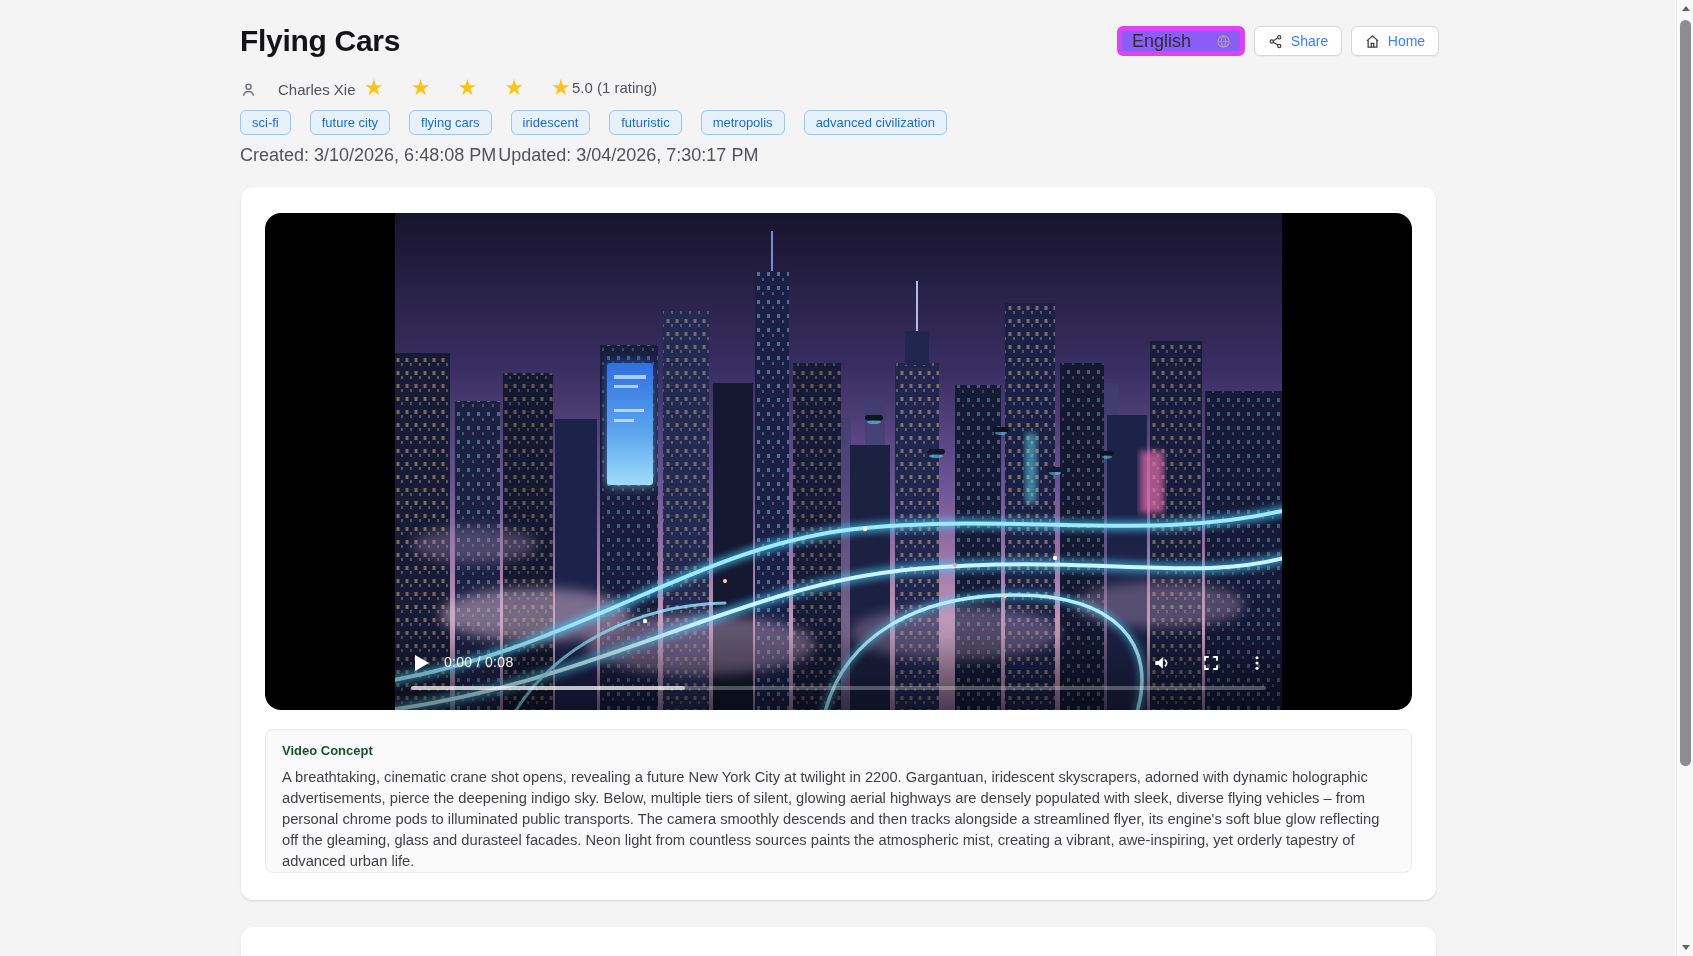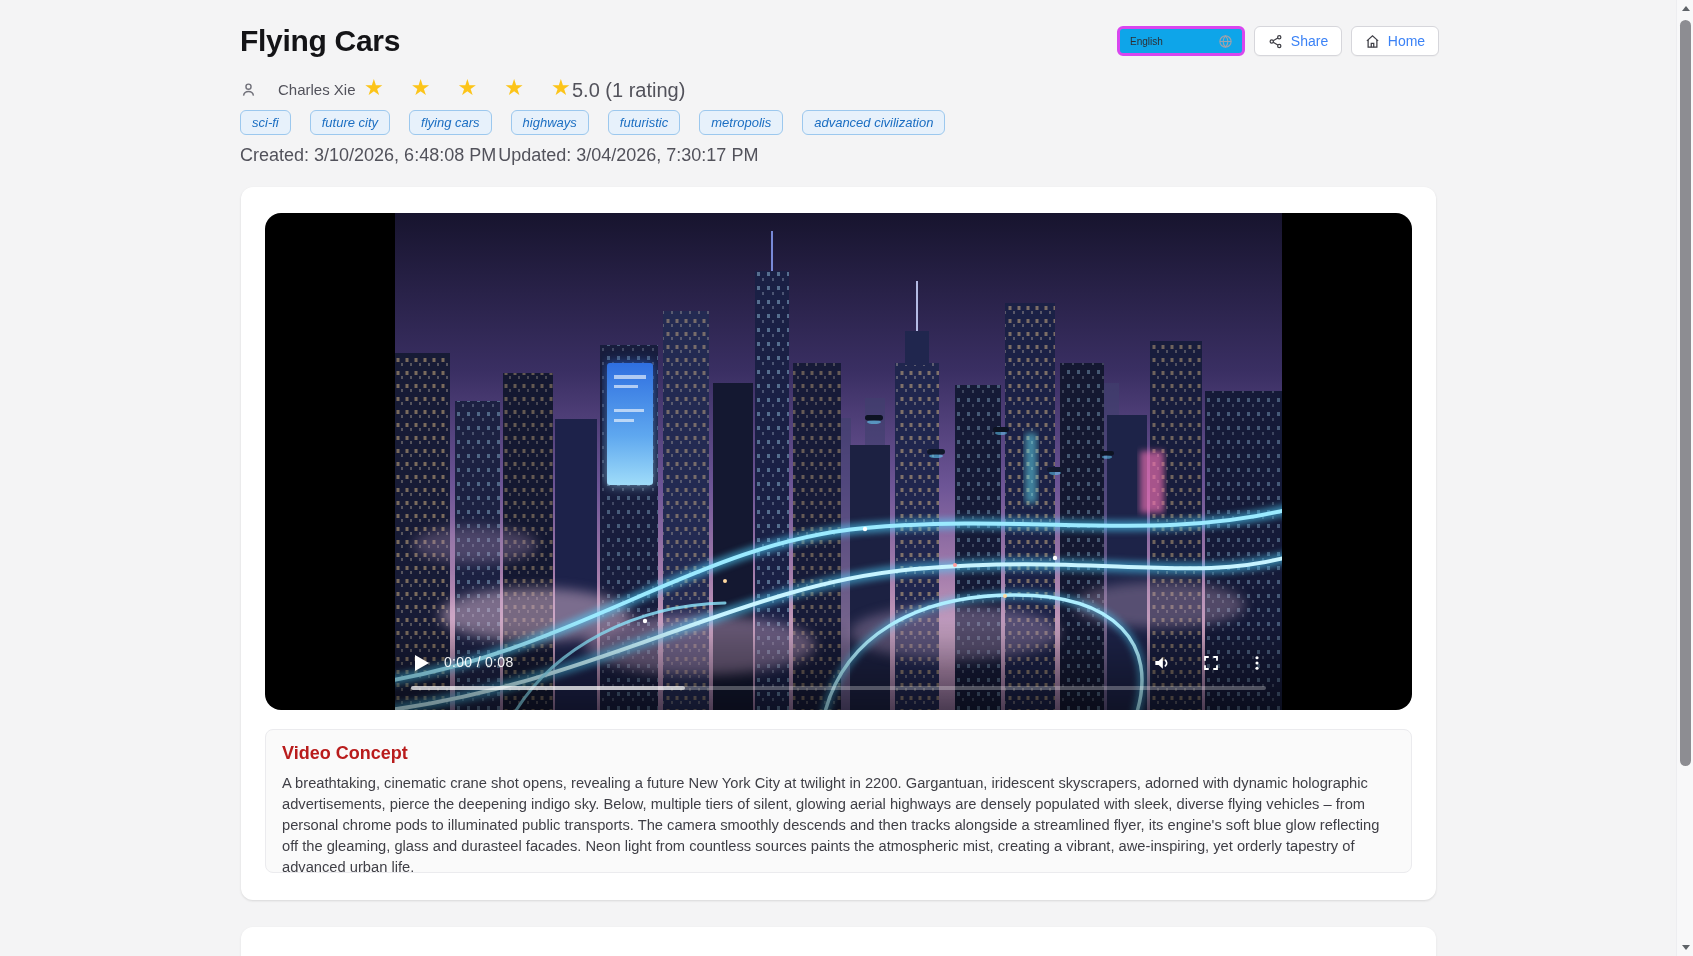--- a/index.html
+++ b/index.html
@@ -12,36 +12,36 @@
     color:#18181b;
   }
   .page { position:absolute; inset:0; }
 
   
   .page-title { position:absolute; left:240px; top:24px; font-size:30px; font-weight:700; color:#141417; letter-spacing:-0.3px; }
   .meta-row { position:absolute; left:240px; top:76px; height:26px; display:flex; align-items:center; }
   .author { display:flex; align-items:center; gap:21px; color:#52525b; font-size:15px; }
   .stars { position:absolute; left:124px; top:0; display:flex; align-items:center; gap:27px; }
   .stars .star { color:#fcc419; font-size:22px; line-height:24px; cursor:pointer; }
-  .rating-text { position:absolute; left:332px; top:3px; color:#52525b; font-size:20px; white-space:nowrap; }
+  .rating-text { position:absolute; left:332px; top:3px; color:#52525b; font-size:15px; white-space:nowrap; }
 
   .tags-row { position:absolute; left:240px; top:110px; display:flex; gap:19px; }
   .tag {
     display:inline-block; font-size:13px; color:#1b6ec2;
     background:#e7f1fb; border:1px solid #9cc8ee; border-radius:6px;
-    padding:4px 11px; line-height:15px; white-space:nowrap;font-style:italic;
+    padding:4px 11px; line-height:15px; white-space:nowrap;
   }
   .dates-row { position:absolute; left:240px; top:145px; display:flex; gap:2px; color:#52525b; font-size:18px; }
 
   
   .top-controls { position:absolute; top:26px; left:1117px; height:30px; display:flex; gap:9px; }
   .lang-select {
-    width:128px; height:30px; background:#0ea5e9; border:3px solid #d946ef; border-radius:6px;
+    width:128px; height:30px; background:#8b5cf6; border:5px solid #d946ef; border-radius:6px;
     display:flex; align-items:center; justify-content:space-between; padding:0 9px 0 10px;
-    font-size:10px; color:#2e2e33; cursor:pointer;
+    font-size:18px; color:#2e2e33; cursor:pointer;
   }
   .btn {
     height:30px; width:88px; background:#fff; border:1px solid #d6d6db; border-radius:6px;
     display:flex; align-items:center; justify-content:center; gap:8px;
     font-size:14px; color:#3b82f6; cursor:pointer; box-shadow:0 1px 1px rgba(0,0,0,.03);
   }
 
   
   .card {
     position:absolute; left:241px; top:187px; width:1195px; height:713px;
@@ -77,21 +77,21 @@
   .ic-fullscreen { right:59px; }
   .ic-kebab { right:13px; }
   .progress { position:absolute; left:16px; top:473px; width:855px; height:4px; background:rgba(255,255,255,.28); border-radius:2px; cursor:pointer; }
   .progress .buffered { position:absolute; left:0; top:0; height:100%; width:32%; background:rgba(255,255,255,.65); border-radius:2px; }
 
   .concept-box {
     position:absolute; left:24px; top:542px; width:1147px; height:144px;
     background:#fafafa; border:1px solid #ebebee; border-radius:8px;
     padding:13px 16px;
   }
-  .concept-heading { font-size:18px; font-weight:700; color:#b91c1c; margin-bottom:9px; }
+  .concept-heading { font-size:13px; font-weight:700; color:#14532d; margin-bottom:9px; }
   .concept-body { font-size:14.7px; line-height:21px; color:#3f3f46; }
 
   
   .scrollbar { position:absolute; right:0; top:0; width:17px; height:956px; background:#f8f8f9; border-left:1px solid #ededf0; }
   .sb-arrow { position:absolute; left:0; width:17px; height:17px; display:flex; align-items:center; justify-content:center; cursor:pointer; }
   .sb-up { top:0; } .sb-down { bottom:0; }
   .sb-up::before { content:""; border-left:4px solid transparent; border-right:4px solid transparent; border-bottom:5px solid #5f6368; }
   .sb-down::before { content:""; border-left:4px solid transparent; border-right:4px solid transparent; border-top:5px solid #5f6368; }
   .sb-thumb { position:absolute; left:3px; top:20px; width:11px; height:746px; background:#8d8d92; border-radius:6px; cursor:pointer; }
 
@@ -154,21 +154,21 @@
         <span class="star">★</span>
         <span class="star">★</span>
       </span>
     <span class="rating-text">5.0 (1 rating)</span>
   </div>
 
   <div class="tags-row">
       <span class="tag">sci-fi</span>
       <span class="tag">future city</span>
       <span class="tag">flying cars</span>
-      <span class="tag">highways</span>
+      <span class="tag">iridescent</span>
       <span class="tag">futuristic</span>
       <span class="tag">metropolis</span>
       <span class="tag">advanced civilization</span>
     </div>
 
   <div class="dates-row">
     <span>Created: 3/10/2026, 6:48:08 PM</span>
     <span>Updated: 3/04/2026, 7:30:17 PM</span>
   </div>
 

